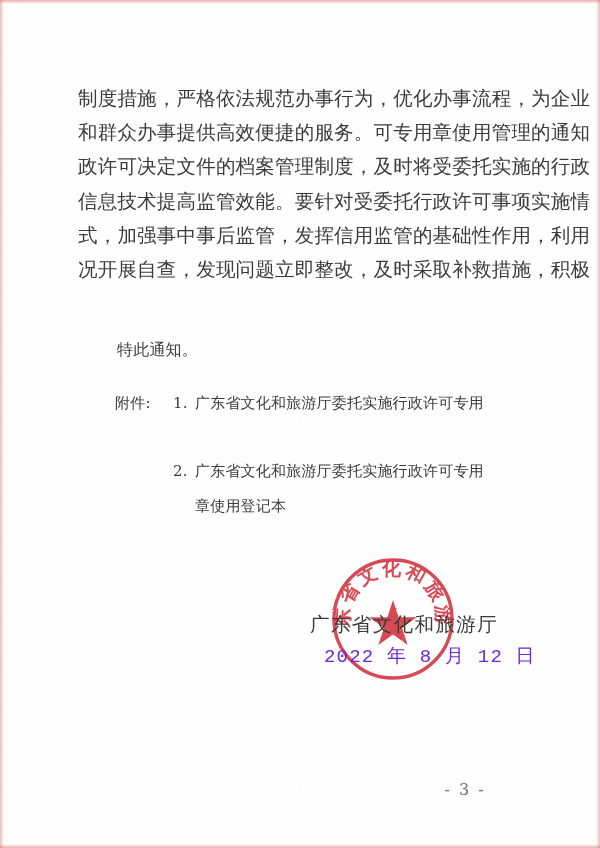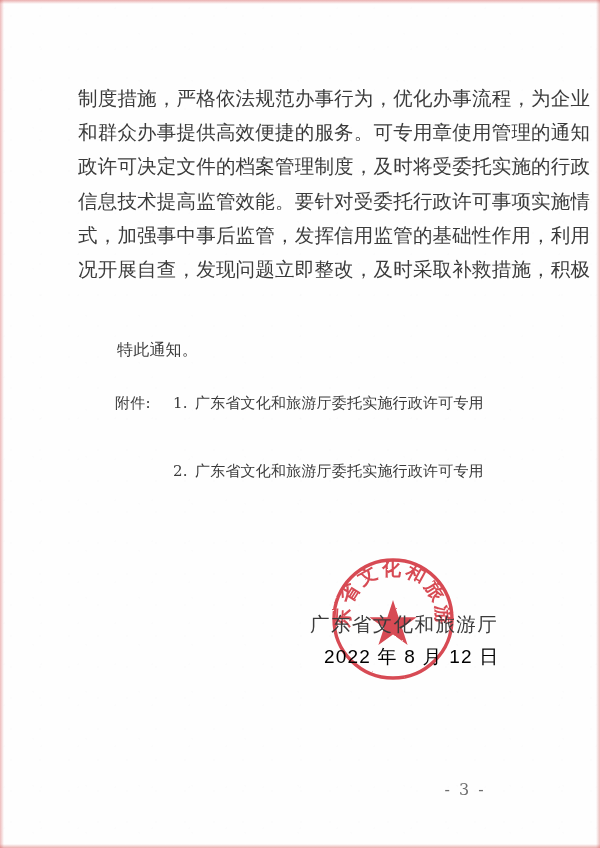--- a/index.html
+++ b/index.html
@@ -121,22 +121,22 @@
     color: #3b3b3b;
   }
   .sign-date {
     position: absolute;
     left: 324px;
     top: 644px;
     font-size: 19px;
     line-height: 26px;
     letter-spacing: 1.2px;
     white-space: nowrap;
-    color: #000000;
-    font-family: Liberation Sans, sans-serif;
+    color: #6d28d9;
+    font-family: Liberation Mono, monospace;
   }
 
   .page-footer {
     position: absolute;
     left: 0;
     top: 780px;
     width: 600px;
     text-align: center;
     padding-right: 0;
     font-size: 16px;
@@ -197,20 +197,21 @@
     </div>
 
     <div class="attach-row">
       <span class="attach-pad pad-58"></span>
       <span class="attach-num">2.</span>
       <span>广东省文化和旅游厅委托实施行政许可专用</span>
     </div>
 
     <div class="attach-row">
       <span class="attach-pad pad-80"></span>
+      <span>章使用登记本</span>
     </div>
 
   </div>
 
   <div class="seal">
     <svg viewBox="0 0 126 126" xmlns="http://www.w3.org/2000/svg">
       <defs>
         <path id="sealArc" d="M 19,63 A 44,44 0 0 1 107,63" fill="none"></path>
         <filter id="inkRough" x="-20%" y="-20%" width="140%" height="140%">
           <feTurbulence type="fractalNoise" baseFrequency="0.9" numOctaves="3" seed="7" result="n"></feTurbulence>

